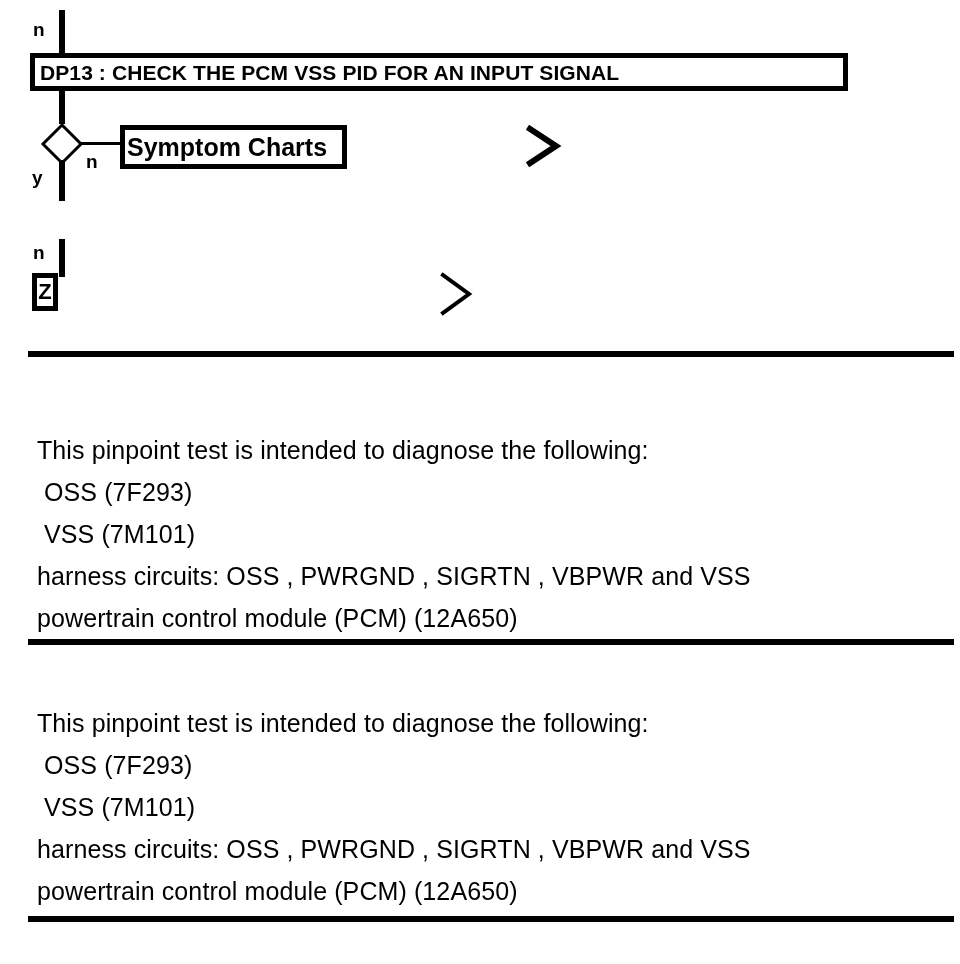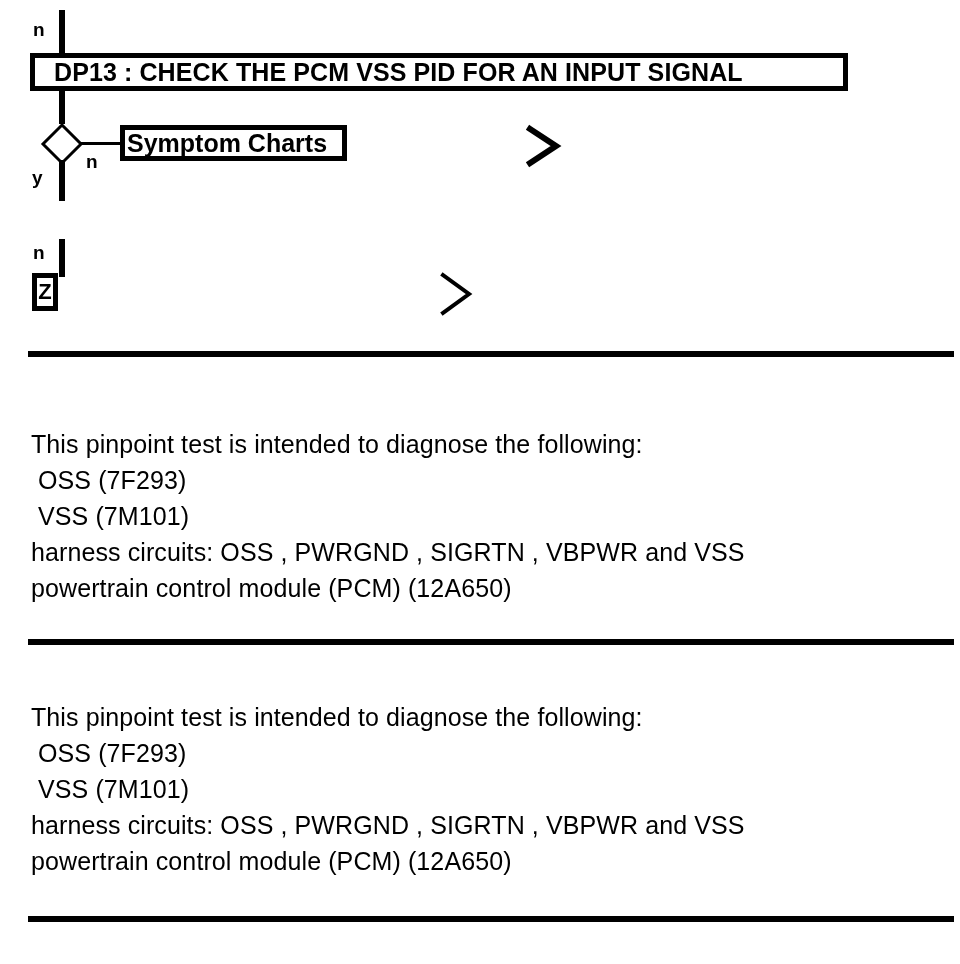--- a/index.html
+++ b/index.html
@@ -45,25 +45,25 @@
   
   .proc-box {
     position: absolute;
     box-sizing: border-box;
     border: 5px solid #000000;
     background: #ffffff;
     display: flex;
     align-items: center;
   }
   .proc-label {
-    font-size: 25px;
+    font-size: 21px;
     font-weight: bold;
     letter-spacing: 0.1px;
     white-space: nowrap;
-    padding-left: 19px;
+    padding-left: 5px;
     line-height: 1;
   }
 
   
   .sym-box {
     position: absolute;
     box-sizing: border-box;
     border: 5px solid #000000;
     background: #ffffff;
     display: flex;
@@ -116,21 +116,21 @@
     position: absolute;
     background: #000000;
   }
 
   
   .textblock {
     position: absolute;
     width: 900px;
   }
   .textblock p {
-    margin: 2px;
+    margin: 8px;
     font-size: 25px;
     line-height: 34px;
     white-space: pre;
     letter-spacing: 0.1px;
   }
 </style>
 </head>
 <body>
 
 <div id="page">
@@ -147,21 +147,21 @@
     <div class="vline" style="left:59px; top:91px; height:33px;"></div>
 
     <svg class="diamond" style="left:40px; top:122px;" width="44" height="44" viewBox="0 0 44 44">
       <polygon points="22,3 41,22 22,41 3,22" fill="#ffffff" stroke="#000000" stroke-width="3"></polygon>
     </svg>
 
     <div class="hline" style="left:80px; top:142px; width:42px;"></div>
 
     <div class="branch" style="left:86px; top:152px;">n</div>
 
-    <div class="sym-box" style="left:120px; top:125px; width:227px; height:36px;">
+    <div class="sym-box" style="left:120px; top:125px; width:227px; height:44px;">
       <span class="sym-label">Symptom Charts</span>
     </div>
 
     <svg class="chevron" style="left:524px; top:124px;" width="40" height="44" viewBox="0 0 40 44">
       <polyline points="6,5 32,22 6,39" fill="none" stroke="#000000" stroke-width="6" stroke-linecap="square" stroke-linejoin="miter"></polyline>
     </svg>
 
     <div class="branch" style="left:32px; top:168px;">y</div>
 
     <div class="vline" style="left:59px; top:160px; height:41px;"></div>

